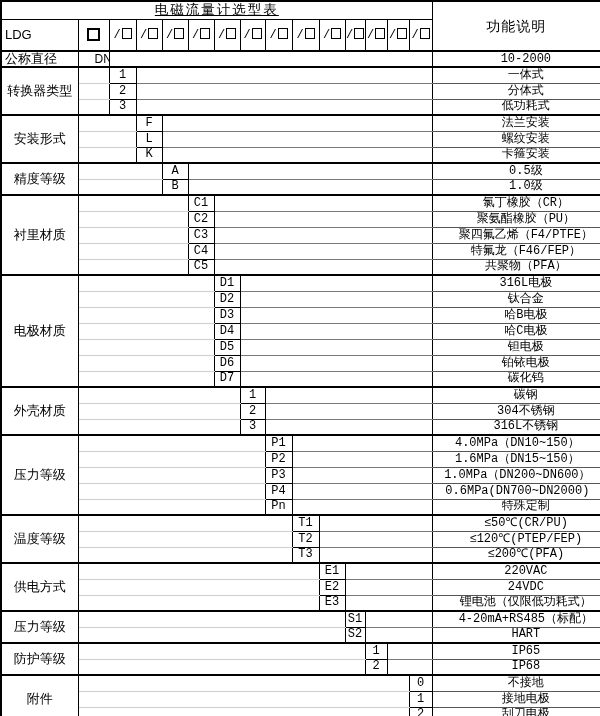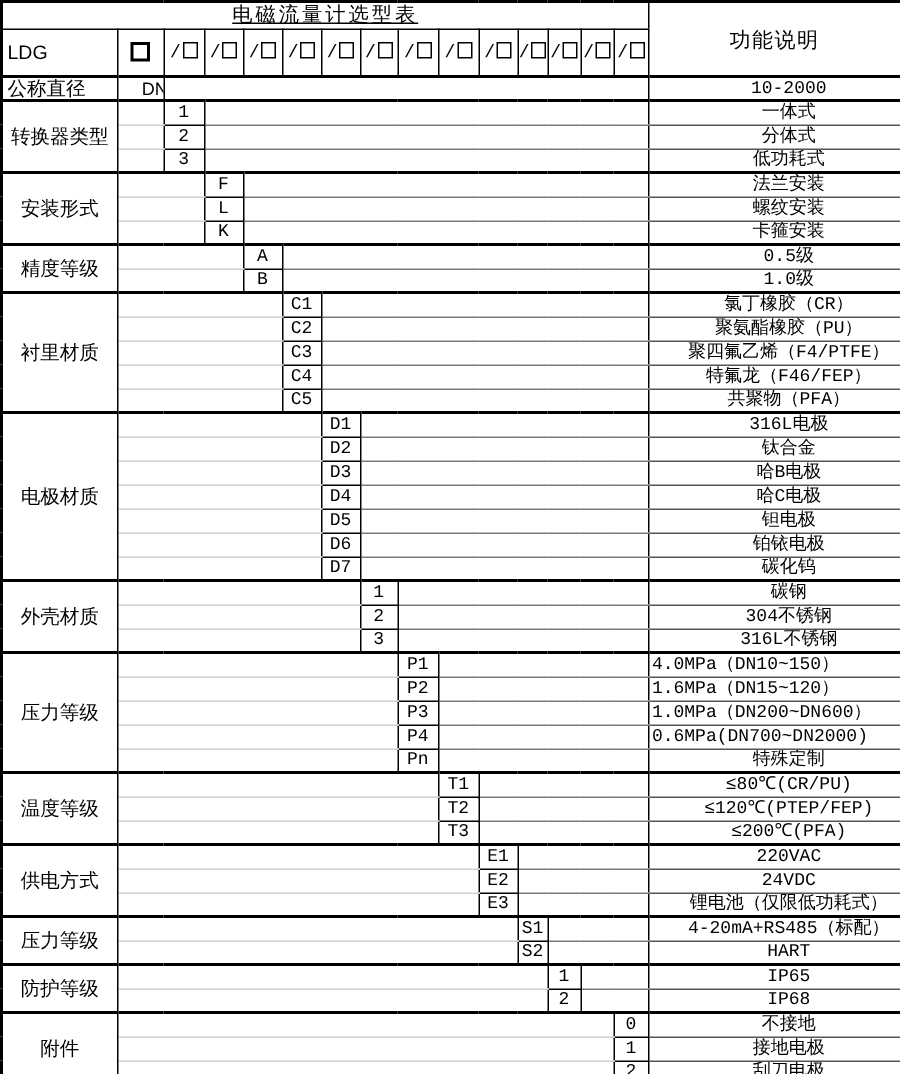--- a/index.html
+++ b/index.html
@@ -9,21 +9,21 @@
   tr{height:16px;}
   tr.r-title{height:18px;}
   tr.r-model{height:32px;}
   .title{font-size:13.5px;letter-spacing:2px;border-bottom:1px solid #000;text-decoration:underline;}
   .desc-head{font-size:14px;letter-spacing:1px;border-left:1px solid #000;margin-left:28px;}
   .cat{font-size:13px;border-right:1px solid #000;border-bottom:2px solid #000;}
   .left{text-align:left;padding-left:3px;}
   .code{border:1px solid #000;font-family:"Liberation Mono","DejaVu Sans Mono",monospace;font-size:12px;}
   .dncode{text-align:left;padding-left:16px;border:1px solid #000;border-left:none;}
   .desc{border-left:1px solid #000;border-bottom:1px solid #555;font-family:"Liberation Mono","DejaVu Sans Mono",monospace;padding-left:19px;}
-  .desc.left{padding-left:2px;}
+  .desc.left{padding-left:2px;text-align:center;}
   .sp-r{border-bottom:1px solid #7a7a7a;}
   .sp-l{border-bottom:1px solid #cfcfcf;}
   tr.sec td{border-top:2px solid #000;}
   tr.r-model td{border-top:1px solid #000;}
   .slot{border:1px solid #000;font-family:"Liberation Mono","DejaVu Sans Mono",monospace;}
   .sq{display:inline-block;width:10px;height:11px;border:1.5px solid #000;box-sizing:border-box;vertical-align:middle;margin:0 0 2px 1px;background:#fff;}
   .sqL{width:13px;height:13px;border-width:2px;margin:0;}
   .slash{font-size:12px;}
 </style>
 </head>
@@ -224,21 +224,21 @@
         <td class="cat" rowspan="5">压力等级</td>
         <td class="sp-l" colspan="7"></td>
         <td class="code">P1</td>
         <td class="sp-r" colspan="6"></td>
         <td class="desc left">4.0MPa（DN10~150）</td>
       </tr>
       <tr>
         <td class="sp-l" colspan="7"></td>
         <td class="code">P2</td>
         <td class="sp-r" colspan="6"></td>
-        <td class="desc left">1.6MPa（DN15~120）</td>
+        <td class="desc left">1.6MPa（DN15~150）</td>
       </tr>
       <tr>
         <td class="sp-l" colspan="7"></td>
         <td class="code">P3</td>
         <td class="sp-r" colspan="6"></td>
         <td class="desc left">1.0MPa（DN200~DN600）</td>
       </tr>
       <tr>
         <td class="sp-l" colspan="7"></td>
         <td class="code">P4</td>
@@ -249,21 +249,21 @@
         <td class="sp-l" colspan="7"></td>
         <td class="code">Pn</td>
         <td class="sp-r" colspan="6"></td>
         <td class="desc">特殊定制</td>
       </tr>
       <tr class="sec">
         <td class="cat" rowspan="3">温度等级</td>
         <td class="sp-l" colspan="8"></td>
         <td class="code">T1</td>
         <td class="sp-r" colspan="5"></td>
-        <td class="desc">≤80℃(CR/PU)</td>
+        <td class="desc">≤50℃(CR/PU)</td>
       </tr>
       <tr>
         <td class="sp-l" colspan="8"></td>
         <td class="code">T2</td>
         <td class="sp-r" colspan="5"></td>
         <td class="desc">≤120℃(PTEP/FEP)</td>
       </tr>
       <tr>
         <td class="sp-l" colspan="8"></td>
         <td class="code">T3</td>

